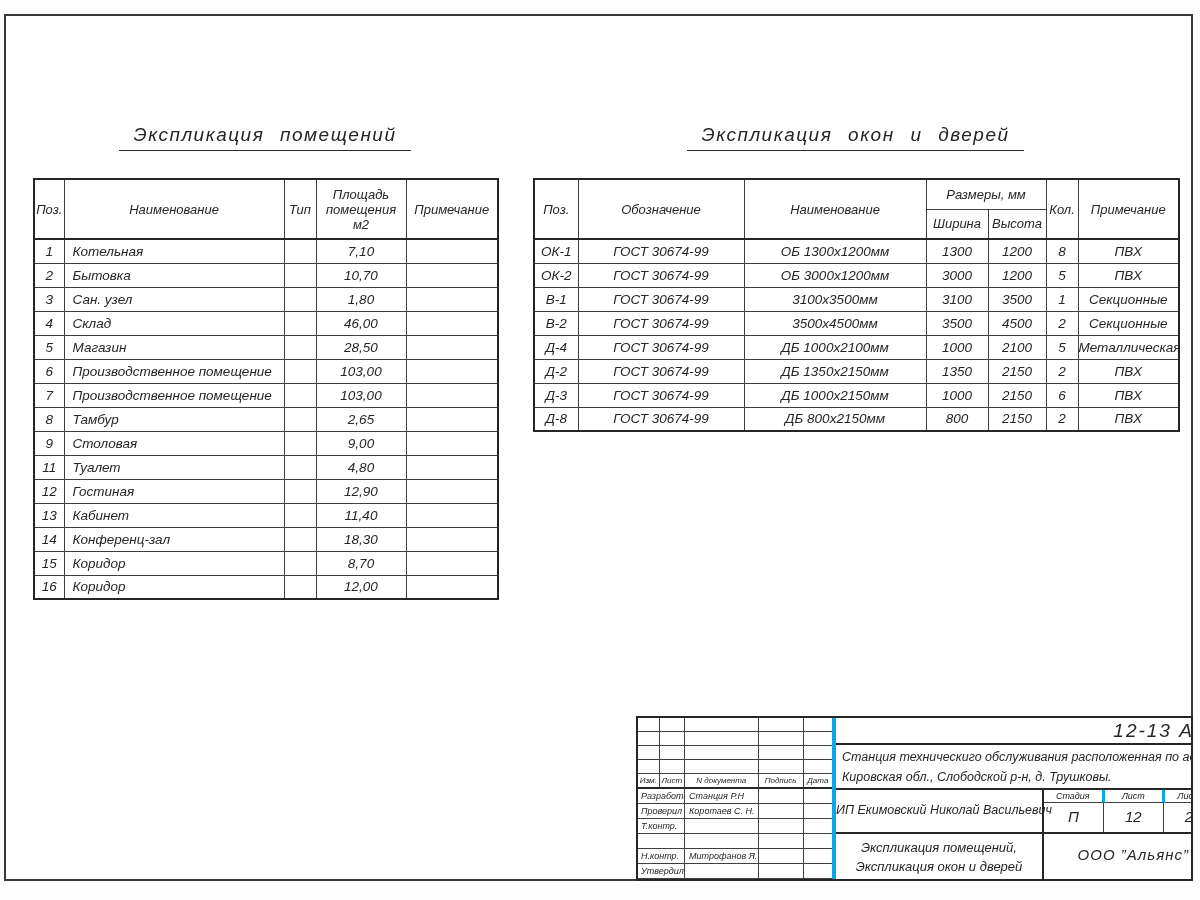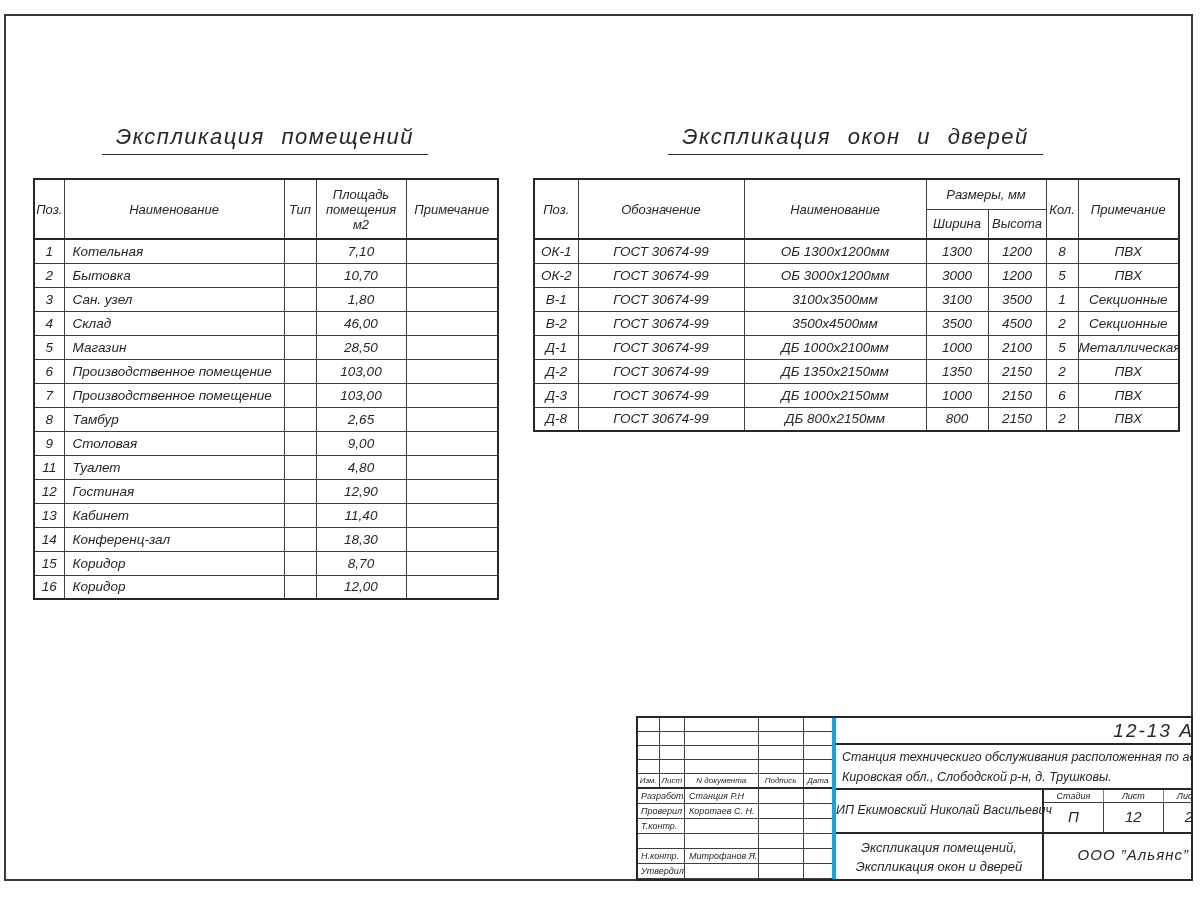--- a/index.html
+++ b/index.html
@@ -1,21 +1,21 @@
 <!DOCTYPE html>
 <html><head>
 <meta charset="utf-8">
 <style>
   html,body{margin:0;padding:0;background:#fdfdfd;}
   body{width:1200px;height:900px;position:relative;overflow:hidden;
        font-family:"Liberation Sans",sans-serif;font-style:italic;color:#262626;}
   .frame{position:absolute;left:4px;top:14px;width:1189px;height:867px;
          border:2px solid #3a3a3a;box-sizing:border-box;background:#fff;}
   
-  .tbl-title{position:absolute;text-align:center;font-size:22px;letter-spacing:1.5px;word-spacing:9px;}
+  .tbl-title{position:absolute;text-align:center;font-size:19px;letter-spacing:1.5px;word-spacing:9px;}
   .tbl-title span{display:inline-block;border-bottom:1.5px solid #2b2b2b;padding:0 14px 4px 14px;}
   
   table.dt{position:absolute;border-collapse:collapse;table-layout:fixed;
            border:2px solid #262626;background:#fff;}
   table.dt th,table.dt td{border:1px solid #3f3f3f;font-weight:normal;font-style:italic;
            text-align:center;vertical-align:middle;padding:0;overflow:hidden;white-space:nowrap;}
   table.dt thead th{font-size:13px;border-bottom:2px solid #262626;}
   table.dt tbody tr{height:24px;}
   table.dt tbody td{font-size:13.5px;}
   .c-name-left{text-align:left !important;padding-left:8px !important;}
@@ -38,21 +38,21 @@
   .tb-right{flex:1;display:flex;flex-direction:column;box-sizing:border-box;}
   .tb-docnum{height:27px;border-bottom:2px solid #262626;box-sizing:border-box;
              font-size:19px;line-height:25px;text-align:right;padding-right:14px;letter-spacing:2px;}
   .tb-project{height:45px;border-bottom:2px solid #262626;box-sizing:border-box;
               font-size:12.5px;line-height:20px;padding:2px 0 0 6px;white-space:nowrap;}
   .tb-mid{height:44px;border-bottom:2px solid #262626;box-sizing:border-box;display:flex;}
   .tb-client{width:208px;border-right:2px solid #262626;box-sizing:border-box;
              font-size:12.5px;text-align:center;line-height:40px;white-space:nowrap;flex:none;}
   .tb-slc{flex:1;display:flex;flex-direction:column;}
   .slc-h{height:13px;display:flex;box-sizing:border-box;}
-  .slc-h > div{flex:1;border-right:1px solid #0ea5e9;border-bottom:1px solid #3f3f3f;
+  .slc-h > div{flex:1;border-right:3px solid #0ea5e9;border-bottom:1px solid #3f3f3f;
                font-size:9px;line-height:12px;text-align:center;box-sizing:border-box;}
   .slc-h > div:last-child{border-right:none;}
   .slc-v{flex:1;display:flex;}
   .slc-v > div{flex:1;border-right:1px solid #3f3f3f;font-size:15px;line-height:28px;
                text-align:center;box-sizing:border-box;}
   .slc-v > div:last-child{border-right:none;}
   .tb-bottom{flex:1;display:flex;}
   .tb-sheettitle{width:208px;border-right:2px solid #262626;box-sizing:border-box;
                  font-size:13px;line-height:19px;text-align:center;padding-top:4px;flex:none;}
   .tb-company{flex:1;font-size:15px;line-height:42px;text-align:center;letter-spacing:1px;}
@@ -255,21 +255,21 @@
       <tr>
         <td>В-2</td>
         <td>ГОСТ 30674-99</td>
         <td>3500х4500мм</td>
         <td>3500</td>
         <td>4500</td>
         <td>2</td>
         <td>Секционные</td>
       </tr>
       <tr>
-        <td>Д-1</td>
+        <td>Д-4</td>
         <td>ГОСТ 30674-99</td>
         <td>ДБ 1000х2100мм</td>
         <td>1000</td>
         <td>2100</td>
         <td>5</td>
         <td>Металлическая</td>
       </tr>
       <tr>
         <td>Д-2</td>
         <td>ГОСТ 30674-99</td>

